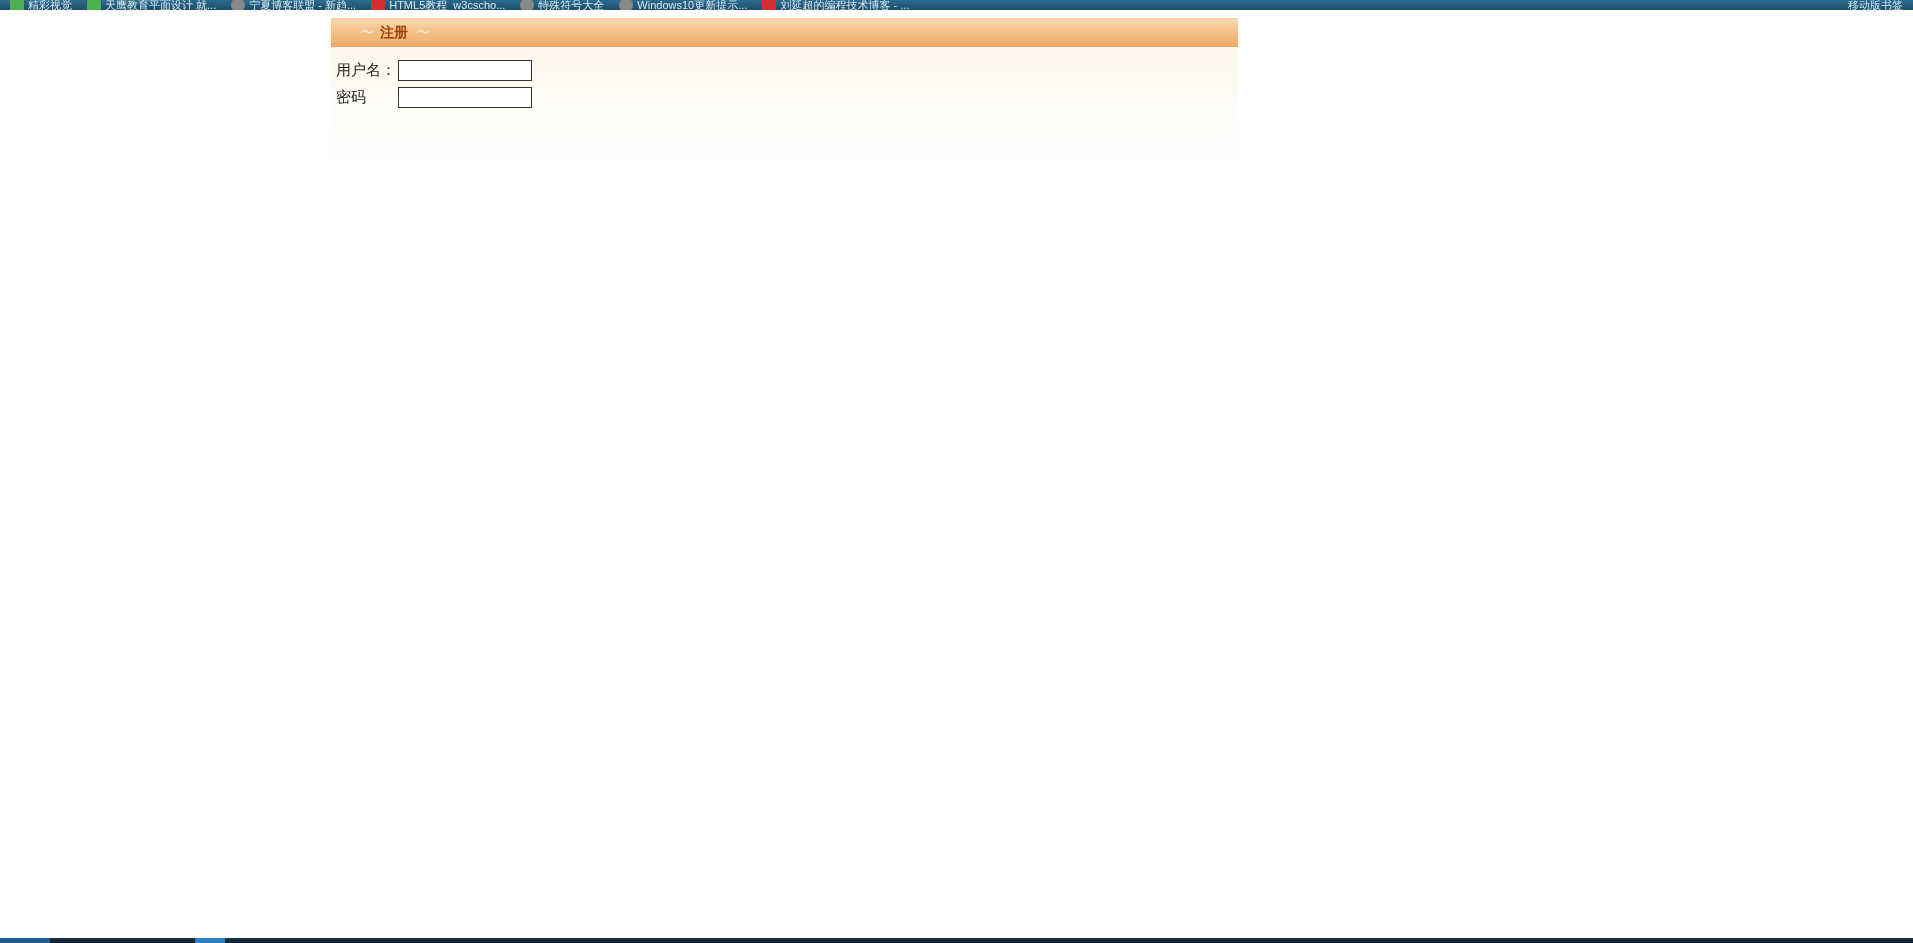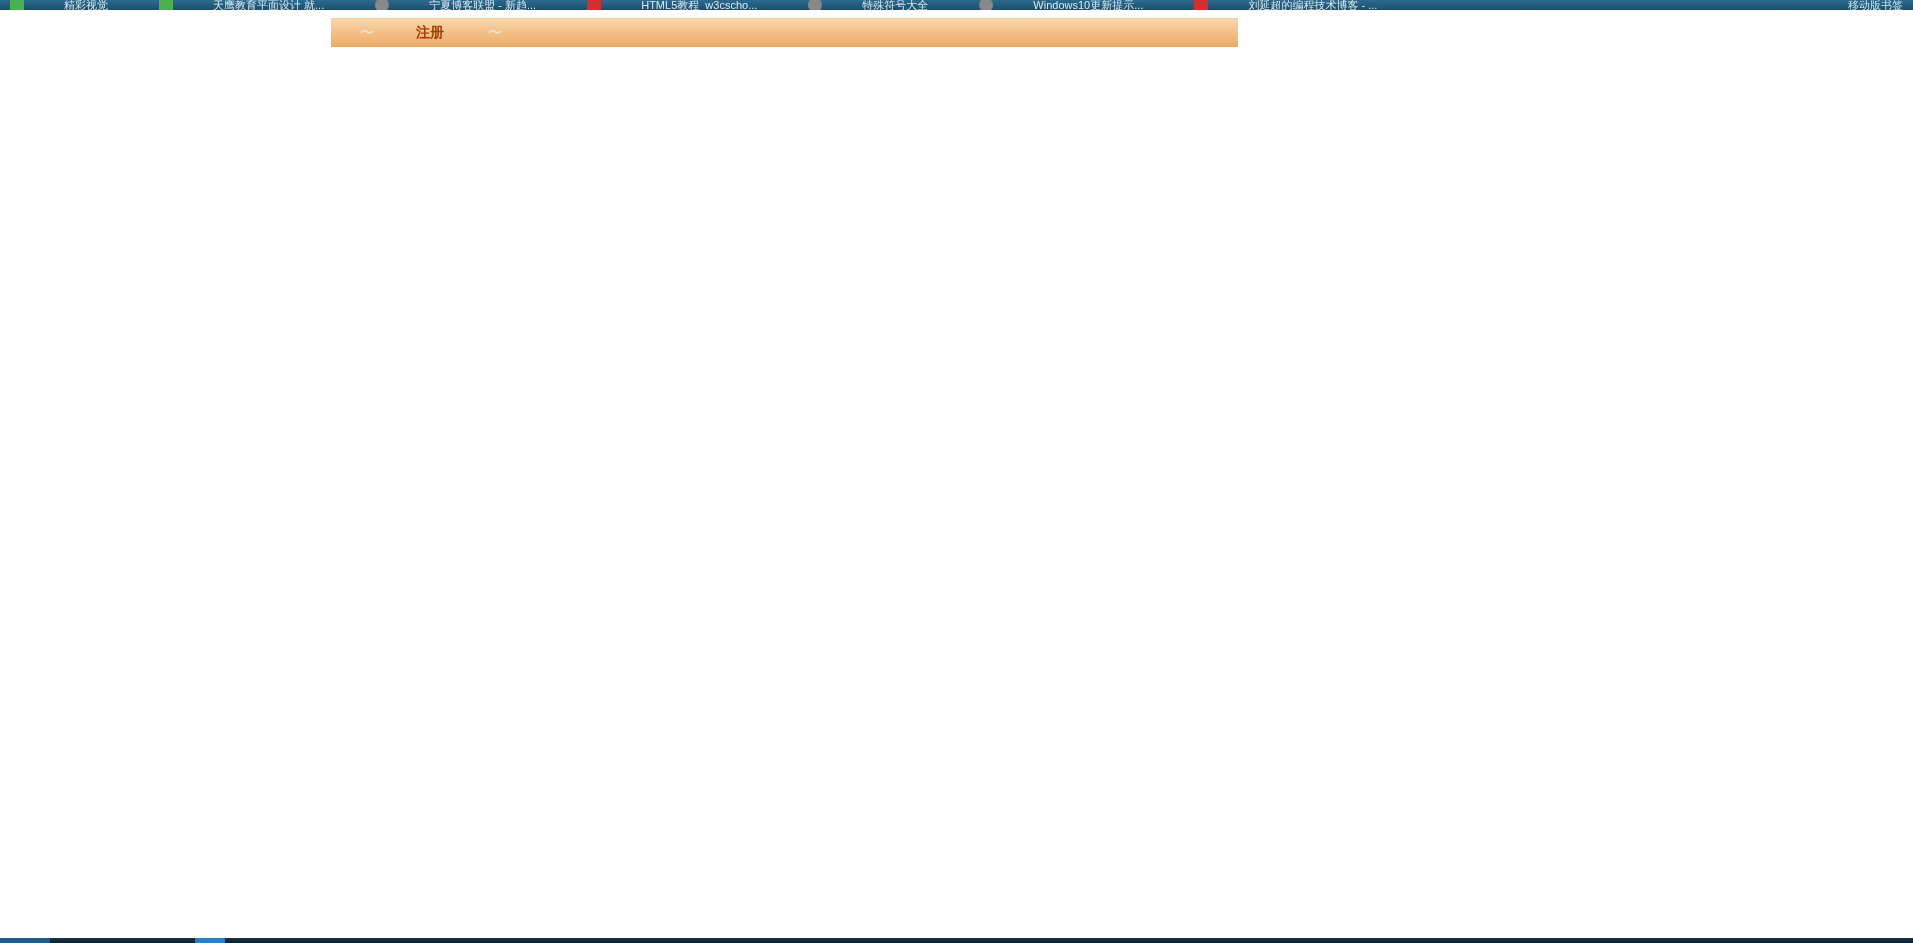--- a/index.html
+++ b/index.html
@@ -1,19 +1,18 @@
 <!DOCTYPE html>
 <html><head>
   <meta charset="utf-8">
   <style>
     * {
       margin: 0;
       padding: 0;
       box-sizing: border-box;
-      gap: 36px;
     }
     
     body {
       font-family: "Microsoft YaHei", SimSun, Arial, sans-serif;
       background: #ffffff;
       width: 1913px;
       height: 943px;
       overflow: hidden;
     }
     
@@ -190,19 +189,29 @@
   <span class="bookmarks-right">移动版书签</span>
 </div>
 
 <div class="page-content">
   <div class="register-panel">
     <div class="panel-header">
       <span class="header-deco">〜</span>
       <span class="panel-title">注册</span>
       <span class="header-deco">〜</span>
     </div>
+    <div class="form-body">
+      <div class="form-row">
+        <span class="form-label">用户名：</span>
+        <input type="text" class="form-input" value="" style="">
+      </div>
+      <div class="form-row">
+        <span class="form-label">密码</span>
+        <input type="password" class="form-input" value="" style="">
+      </div>
+    </div>
   </div>
 </div>
 
 <div class="taskbar">
   <div class="taskbar-start"></div>
   <div class="taskbar-active"></div>
 </div>
 
 </body></html>

